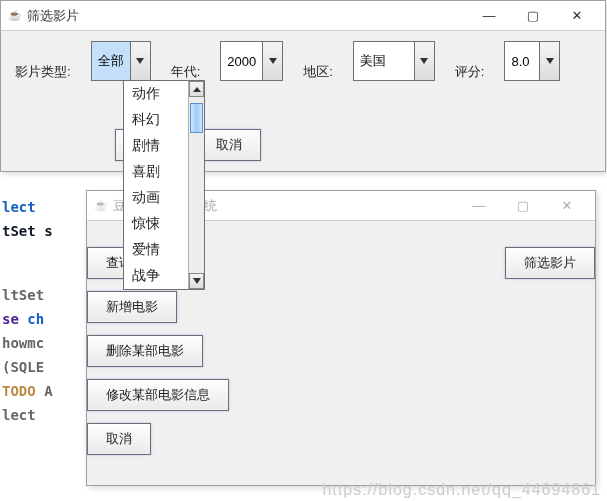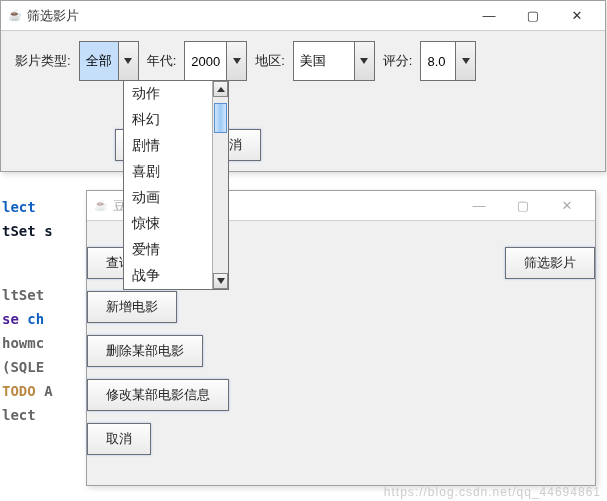--- a/index.html
+++ b/index.html
@@ -50,22 +50,22 @@
       color: #e07000;
       font-size: 11px;
     }
     .titlebar.inactive .java-icon { opacity: 0.5; }
     .content {
       padding: 10px 14px;
       background: #f0f0f0;
     }
     .filter-row {
       display: flex;
-      align-items: center;
-      gap: 8px;
+      align-items: flex-end;
+      gap: 20px;
       flex-wrap: nowrap;
     }
     .label { color: #222; white-space: nowrap; }
     .combo {
       display: inline-flex;
       align-items: stretch;
       height: 40px;
       border: 1px solid #707070;
       background: #fff;
     }
@@ -86,21 +86,21 @@
     .tri-down {
       width: 0; height: 0;
       border-left: 4px solid transparent;
       border-right: 4px solid transparent;
       border-top: 6px solid #333;
     }
     .dropdown-panel {
       position: absolute;
       top: 80px;
       left: 123px;
-      width: 106px;
+      width: 82px;
       background: #fff;
       border: 1px solid #707070;
       z-index: 50;
       display: flex;
     }
     .dropdown-list {
       flex: 1;
       list-style: none;
     }
     .dropdown-list li {
@@ -147,21 +147,21 @@
       padding: 14px 0 18px 0;
     }
     .front-btn-row { display:flex; justify-content:space-between; gap:14px; margin:12px 0; }
     .code-bg {
       position:absolute; left:2px; top:195px; font-family: Consolas, monospace;
       font-size:14px; line-height:24px; color:#666;font-weight:bold;
     }
     .code-bg .kw1{color:#1060c0;} .code-bg .kw2{color:#0f172a;}
     .code-bg .kw3{color:#b84;} .code-bg .kw4{color:#4c1d95;}
     .watermark{
-      position:absolute; right:6px; bottom:2px; color:#ccc; font-size:12px; letter-spacing:1px;
+      position:absolute; right:6px; bottom:2px; color:#ccc; font-size:16px; letter-spacing:1px;
     }
   </style>
 </head>
 <body>
 
 <div class="code-bg">
   <div><span class="kw1">lect</span></div>
   <div><span class="kw2">tSet s</span></div>
   <div style="height:40px"></div>
   <div><span>ltSet</span></div>

